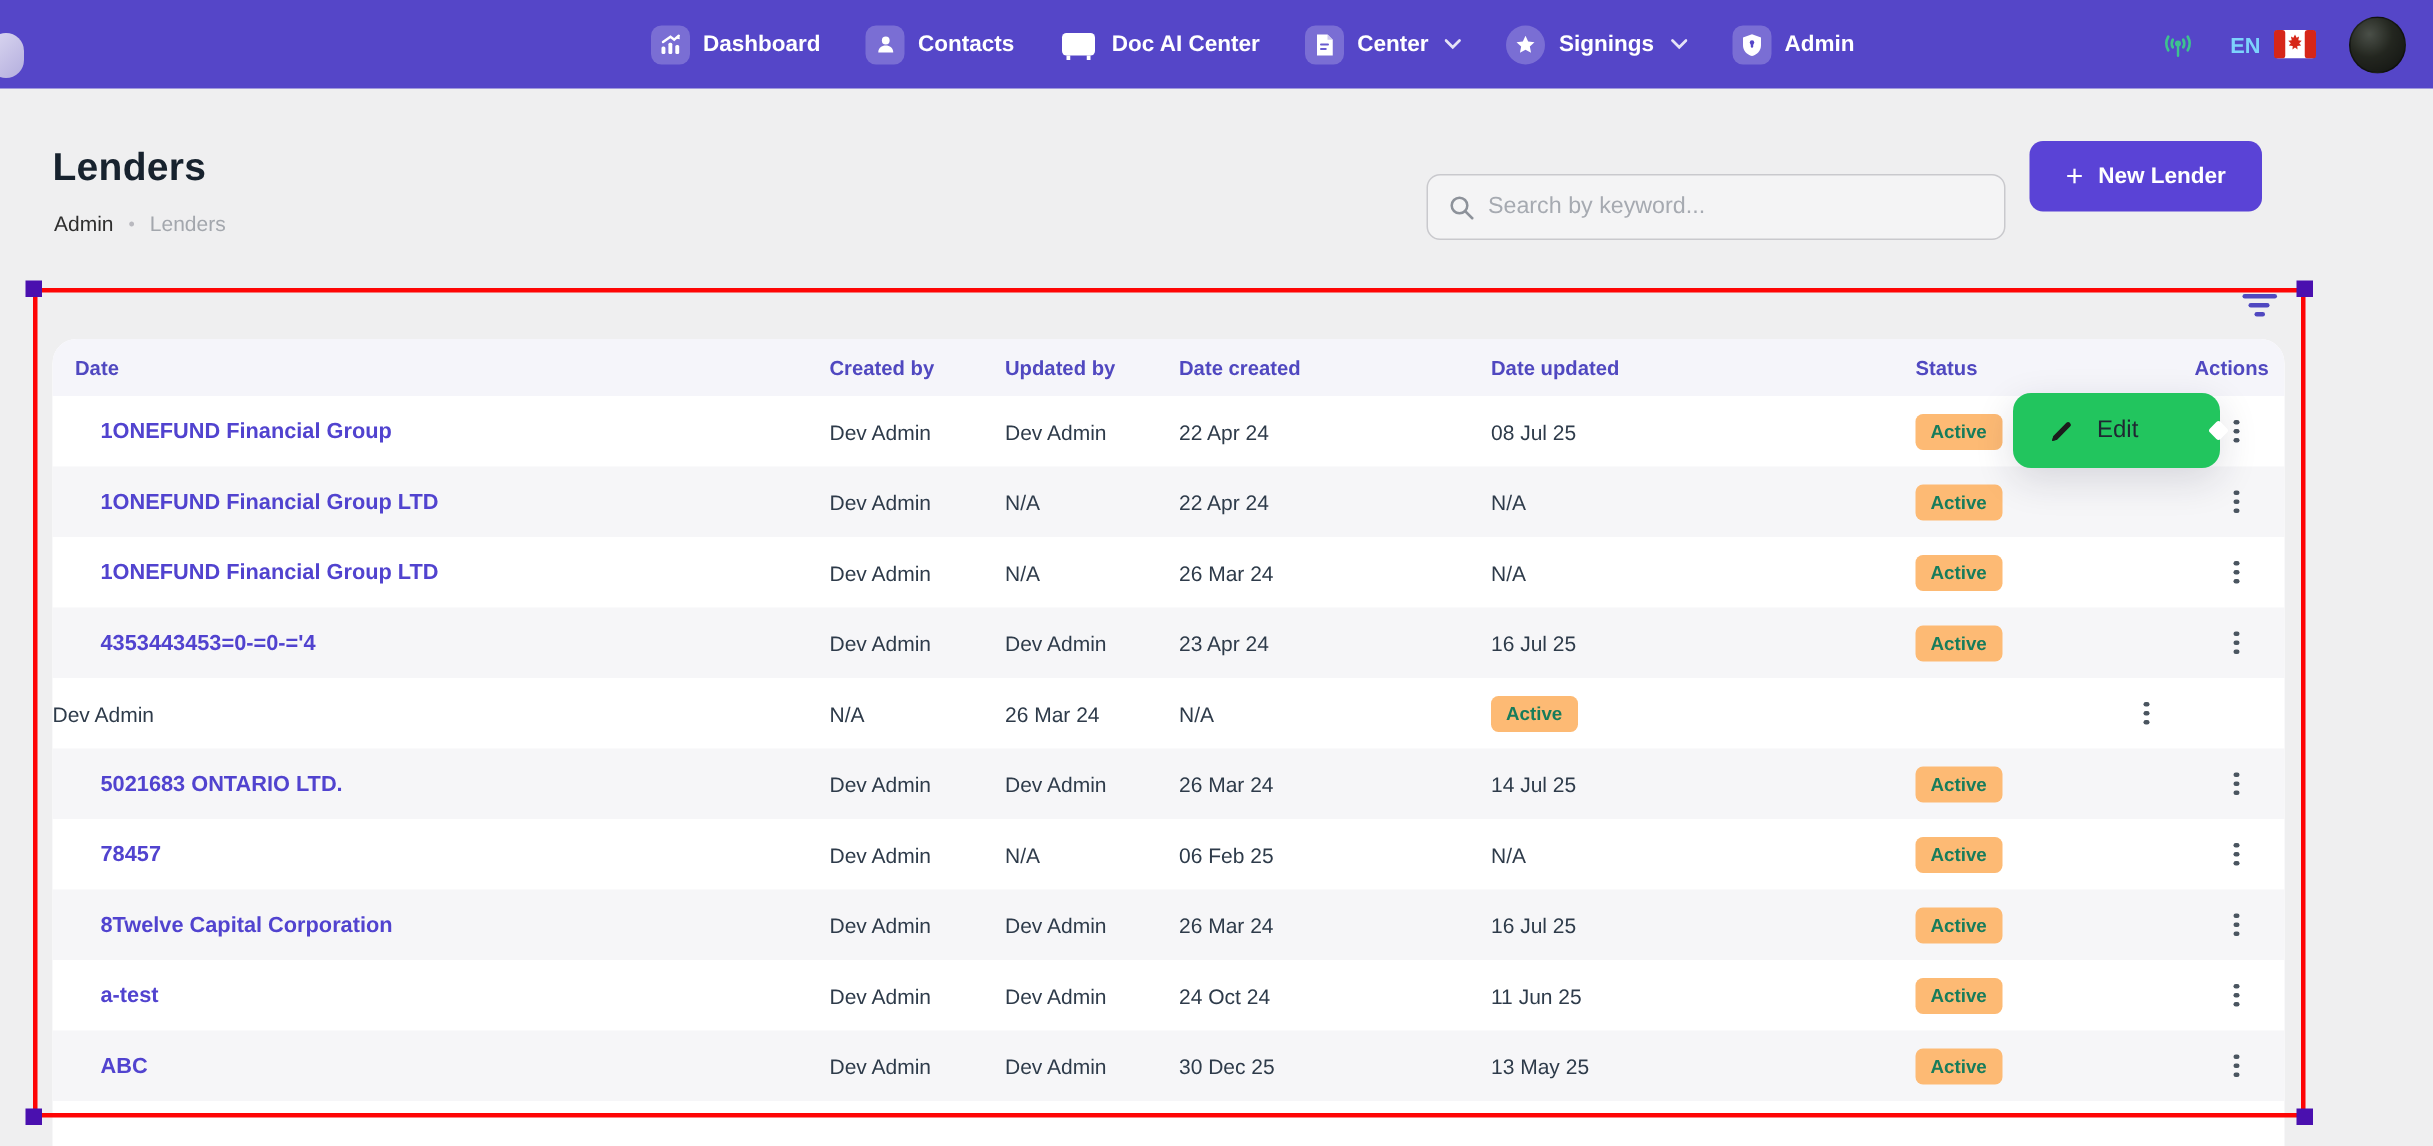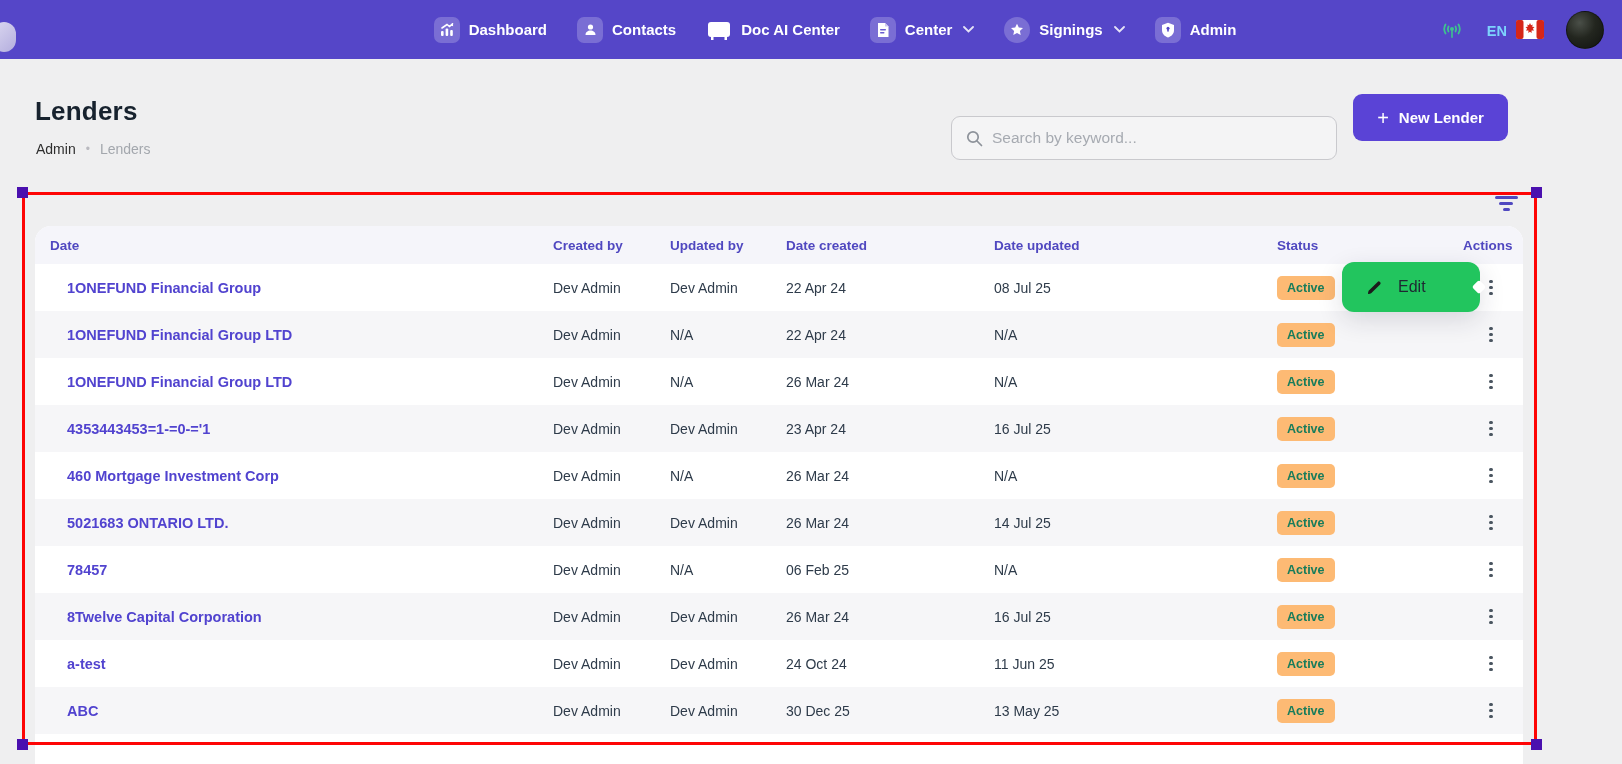--- a/index.html
+++ b/index.html
@@ -256,37 +256,36 @@
     <div class="td actions">
           <button class="kebab">
             <i></i>
             <i></i>
             <i></i>
           </button>
         </div>
   </div>
 
   <div class="tr even">
-    <div class="td name"><a href="#">4353443453=1-=0-='1</a></div>
+    <div class="td name"><a href="#">4353443453=0-=0-='4</a></div>
     <div class="td">Dev Admin</div>
     <div class="td">Dev Admin</div>
     <div class="td">23 Apr 24</div>
     <div class="td">16 Jul 25</div>
     <div class="td"><span class="badge">Active</span></div>
     <div class="td actions">
           <button class="kebab">
             <i></i>
             <i></i>
             <i></i>
           </button>
         </div>
   </div>
 
   <div class="tr">
-    <div class="td name"><a href="#">460 Mortgage Investment Corp</a></div>
     <div class="td">Dev Admin</div>
     <div class="td">N/A</div>
     <div class="td">26 Mar 24</div>
     <div class="td">N/A</div>
     <div class="td"><span class="badge">Active</span></div>
     <div class="td actions">
           <button class="kebab">
             <i></i>
             <i></i>
             <i></i>

